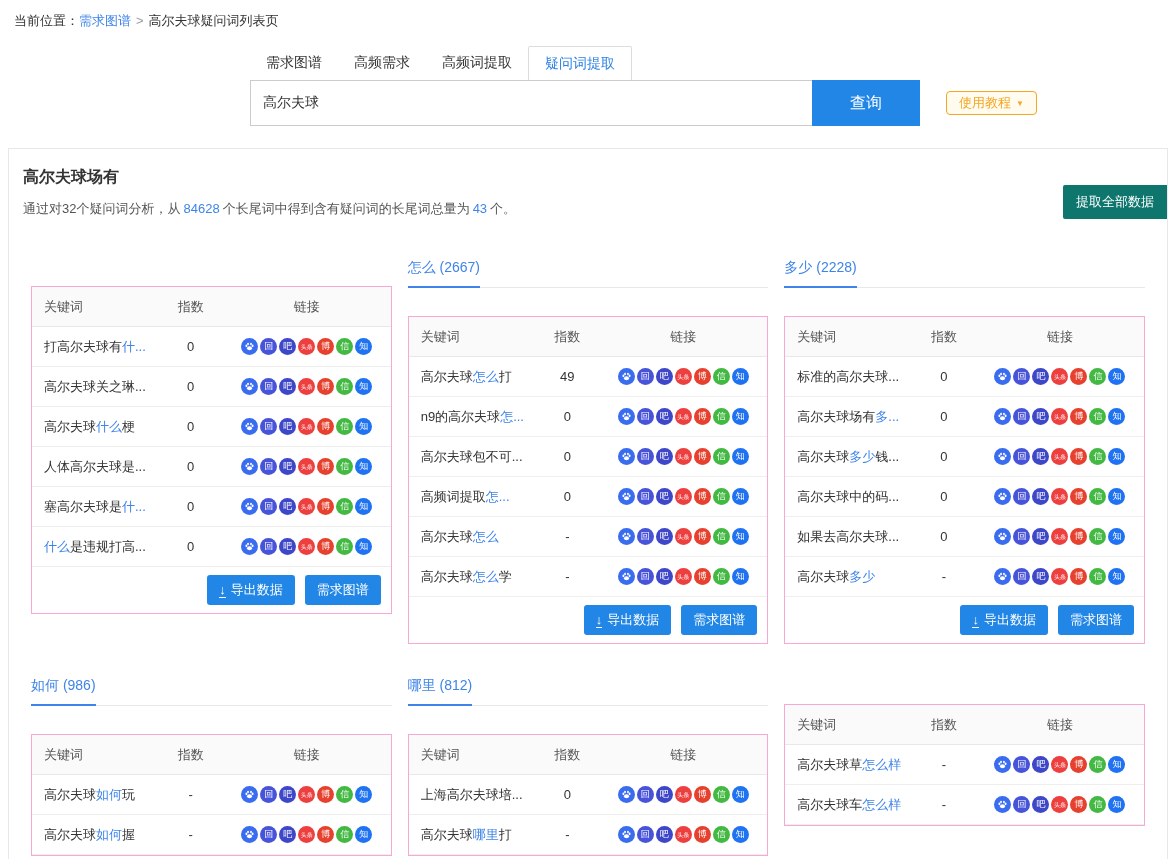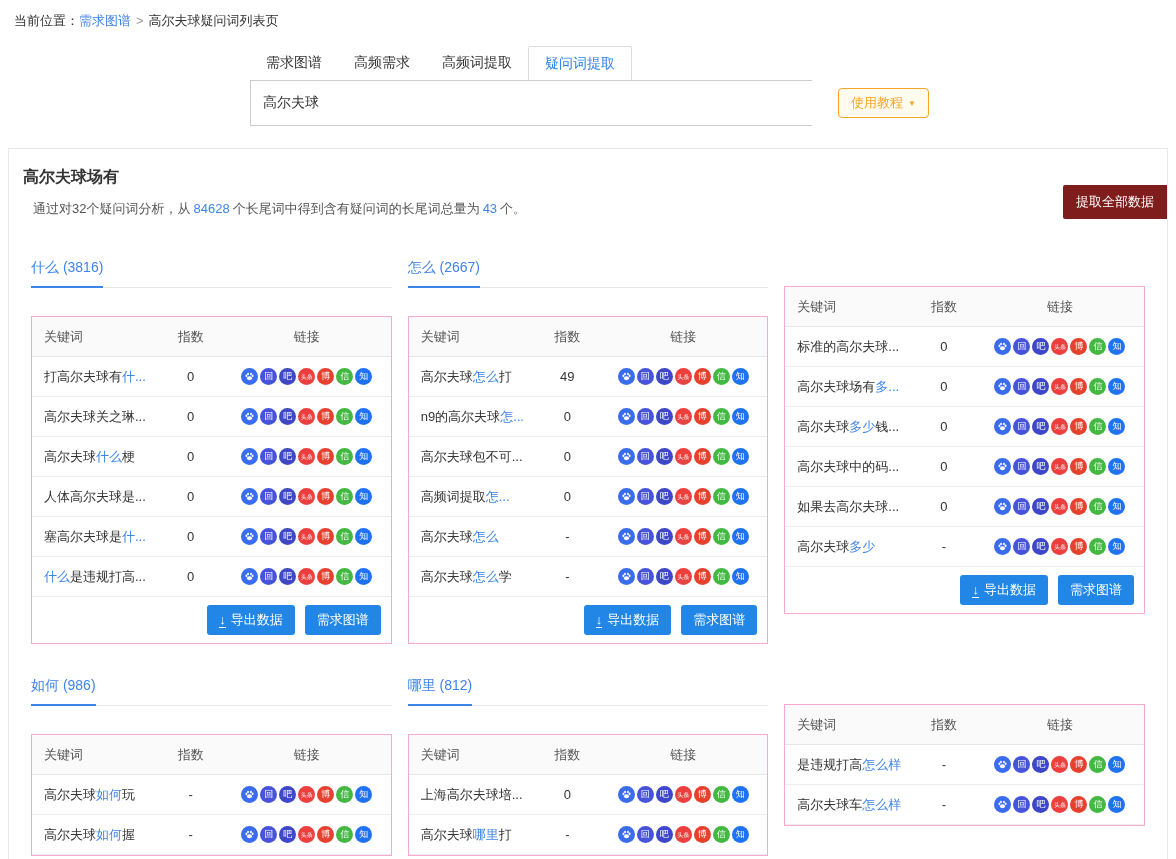--- a/index.html
+++ b/index.html
@@ -28,36 +28,36 @@
   .search-row { display:flex; align-items:center; }
   .search-input {
     width:562px; height:46px; border:1px solid #ccc; border-right:none;
     padding:0 12px; font-size:14px; color:#333; outline:none;
   }
   .query-btn {
     width:108px; height:46px; background:#2186e6; color:#fff;
     border:none; font-size:16px; cursor:pointer;
   }
   .tutorial-btn {
-    margin-left:26px; height:30px; padding:0 12px;
+    margin-left:26px; height:24px; padding:0 12px;
     background:#fffbee; border:1px solid #f5a623; color:#f5a623;
     border-radius:4px; font-size:13px; cursor:pointer; display:flex; align-items:center;
   }
   .tutorial-btn .caret { font-size:8px; margin-left:5px; }
 
   
   .panel {
     margin:22px 8px 0; border:1px solid #e8e8e8; background:#fff;
     min-height:714px; position:relative; padding:18px 14px 20px;
   }
   .panel-head h2 { font-size:16px; margin:0 0 12px; color:#333; font-weight:bold; }
-  .summary { font-size:13px; color:#555; margin:10px; }
+  .summary { font-size:13px; color:#555; margin:0; }
   .summary .num { color:#3e84e9; text-decoration:none; margin:0 3px; }
   .green-btn {
-    position:absolute; top:36px; right:0; background:#7f1d1d; color:#fff;
+    position:absolute; top:36px; right:0; background:#0f766e; color:#fff;
     border:none; padding:8px 13px; font-size:13px; border-radius:2px 0 0 2px; cursor:pointer;
   }
 
   
   .sections {
     display:grid; grid-template-columns:repeat(3,1fr);
     column-gap:16px; row-gap:32px; margin-top:40px; padding:0 8px;
   }
   .sec-head { border-bottom:1px solid #e8e8e8; }
   .sec-link {
@@ -95,38 +95,38 @@
 
 <div class="search-area">
   <div class="tabstrip">
       <div class="tab">需求图谱</div>
       <div class="tab">高频需求</div>
       <div class="tab">高频词提取</div>
       <div class="tab active">疑问词提取</div>
     </div>
   <div class="search-row">
     <input class="search-input" value="高尔夫球" style="">
+    <button class="query-btn">查询</button>
     <button class="tutorial-btn">
       <span>使用教程</span>
       <span class="caret">▼</span>
     </button>
   </div>
 </div>
 
 <div class="panel">
   <div class="panel-head">
     <h2>高尔夫球场有</h2>
     <p class="summary">
       <span>通过对32个疑问词分析，从</span><a class="num">84628</a><span>个长尾词中得到含有疑问词的长尾词总量为</span><a class="num">43</a><span>个。</span>
     </p>
     <button class="green-btn">提取全部数据</button>
   </div>
   <div class="sections">
       <div>
-        <div class="sec-head"><a class="sec-link">什么 (3816)</a></div>
         <div class="ktable">
           <div class="krow khead">
             <div class="kc kc0">关键词</div>
             <div class="kc kc1">指数</div>
             <div class="kc kc2">链接</div>
           </div>
           <div class="krow">
             <div class="kc kc0"><span>打高尔夫球有</span><span class="hl">什...</span></div>
             <div class="kc kc1">0</div>
             <div class="kc kc2">
@@ -416,20 +416,21 @@
               <span class="licon" style="background: rgb(31, 114, 241);">知</span>
             </div>
           </div>
           <div class="kfoot">
             <button class="btn-blue"><span class="dl">↓</span>导出数据</button>
             <button class="btn-blue">需求图谱</button>
           </div>
         </div>
       </div>
       <div>
+        <div class="sec-head"><a class="sec-link">多少 (2228)</a></div>
         <div class="ktable">
           <div class="krow khead">
             <div class="kc kc0">关键词</div>
             <div class="kc kc1">指数</div>
             <div class="kc kc2">链接</div>
           </div>
           <div class="krow">
             <div class="kc kc0"><span>标准的高尔夫球...</span></div>
             <div class="kc kc1">0</div>
             <div class="kc kc2">
@@ -686,21 +687,21 @@
         </div>
       </div>
       <div>
         <div class="ktable">
           <div class="krow khead">
             <div class="kc kc0">关键词</div>
             <div class="kc kc1">指数</div>
             <div class="kc kc2">链接</div>
           </div>
           <div class="krow">
-            <div class="kc kc0"><span>是违规打高</span><span class="hl">怎么样</span></div>
+            <div class="kc kc0"><span>高尔夫球草</span><span class="hl">怎么样</span></div>
             <div class="kc kc1">-</div>
             <div class="kc kc2">
               <span class="licon" style="background: rgb(58, 108, 240);">
                 <svg viewBox="0 0 24 24" width="11" height="11">
                   <g fill="#fff">
                     <ellipse cx="12" cy="16" rx="5.5" ry="4.4"></ellipse>
                     <ellipse cx="5.2" cy="10.6" rx="2.1" ry="2.9"></ellipse>
                     <ellipse cx="18.8" cy="10.6" rx="2.1" ry="2.9"></ellipse>
                     <ellipse cx="8.8" cy="6.6" rx="2" ry="2.8"></ellipse>
                     <ellipse cx="15.2" cy="6.6" rx="2" ry="2.8"></ellipse>

